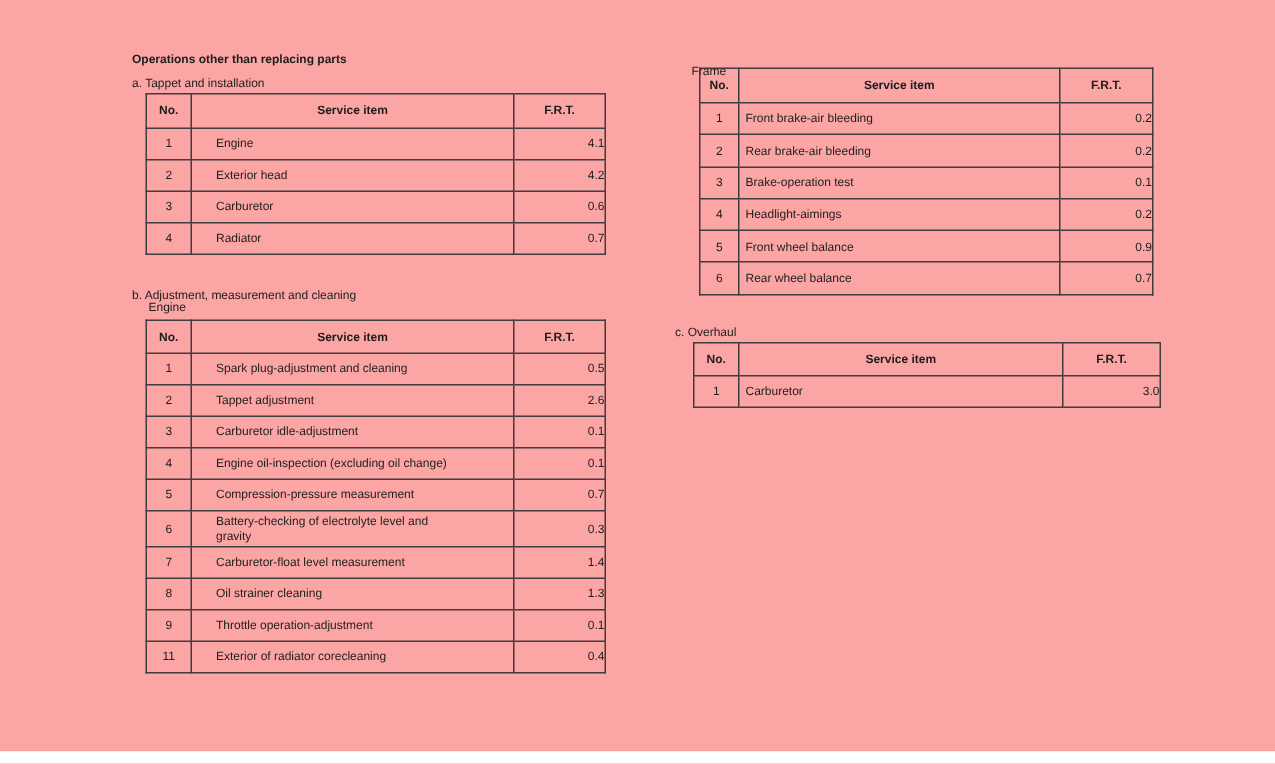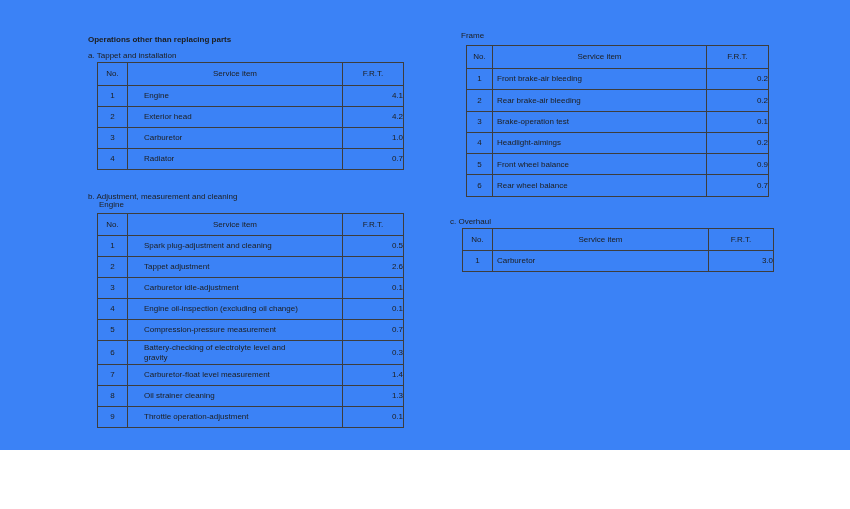--- a/index.html
+++ b/index.html
@@ -1,20 +1,20 @@
 <!DOCTYPE html>
 <html><head>
 <meta charset="utf-8">
 <style>
   html, body { margin: 0; padding: 0; background: #ffffff; }
   .page {
     position: relative;
     width: 850px;
-    height: 450px;
-    background: #3b82f6;
+    height: 501px;
+    background: #fca5a5;
     font-family: "Liberation Sans", sans-serif;
     color: #1d1d1d;
     overflow: hidden;
   }
   .label {
     position: absolute;
     font-size: 8px;
     line-height: 10px;
     white-space: nowrap;
     color: #1d1d1d;
@@ -28,21 +28,21 @@
     color: #1d1d1d;
   }
   table.frt-table th,
   table.frt-table td {
     border: 1px solid #3d3d3d;
     overflow: hidden;
     vertical-align: middle;
     line-height: 9.5px;
   }
   table.frt-table th {
-    font-weight: normal;
+    font-weight: bold;
     text-align: center;
     padding: 0;
     margin-left: 33px;
   }
   td.cell-no  { text-align: center; padding: 0; }
   td.cell-frt { text-align: right; padding: 0; }
   td.cell-item {
     text-align: left;
     padding: 2px 40px 2px 16px;
     word-wrap: break-word;
@@ -87,21 +87,21 @@
           <td class="cell-frt">4.1</td>
         </tr>
         <tr>
           <td class="cell-no">2</td>
           <td class="cell-item">Exterior head</td>
           <td class="cell-frt">4.2</td>
         </tr>
         <tr>
           <td class="cell-no">3</td>
           <td class="cell-item">Carburetor</td>
-          <td class="cell-frt">1.0</td>
+          <td class="cell-frt">0.6</td>
         </tr>
         <tr>
           <td class="cell-no">4</td>
           <td class="cell-item">Radiator</td>
           <td class="cell-frt">0.7</td>
         </tr>
       </tbody>
   </table>
 
   <div class="label" style="left:88px; top:192px;">b.  Adjustment, measurement and cleaning</div>
@@ -159,24 +159,29 @@
         <tr>
           <td class="cell-no">8</td>
           <td class="cell-item">Oil strainer cleaning</td>
           <td class="cell-frt">1.3</td>
         </tr>
         <tr>
           <td class="cell-no">9</td>
           <td class="cell-item">Throttle operation-adjustment</td>
           <td class="cell-frt">0.1</td>
         </tr>
-      </tbody>
-  </table>
-
-  <div class="label" style="left:461px; top:31px;">Frame</div>
+        <tr>
+          <td class="cell-no">11</td>
+          <td class="cell-item">Exterior of radiator corecleaning</td>
+          <td class="cell-frt">0.4</td>
+        </tr>
+      </tbody>
+  </table>
+
+  <div class="label" style="left:461px; top:43px;">Frame</div>
 
   <table class="frt-table tbl-frame tbl-right" style="left:466px; top:45px; width:302px;">
     <colgroup>
         <col style="width:26px">
         <col style="width:214px">
         <col style="width:62px">
       </colgroup>
     <thead>
       <tr>
         <th>No.</th>

